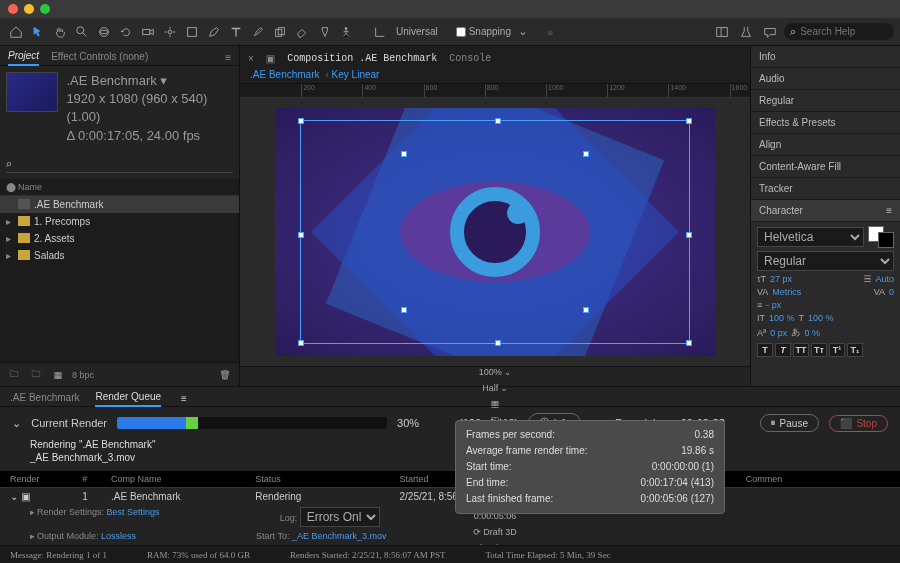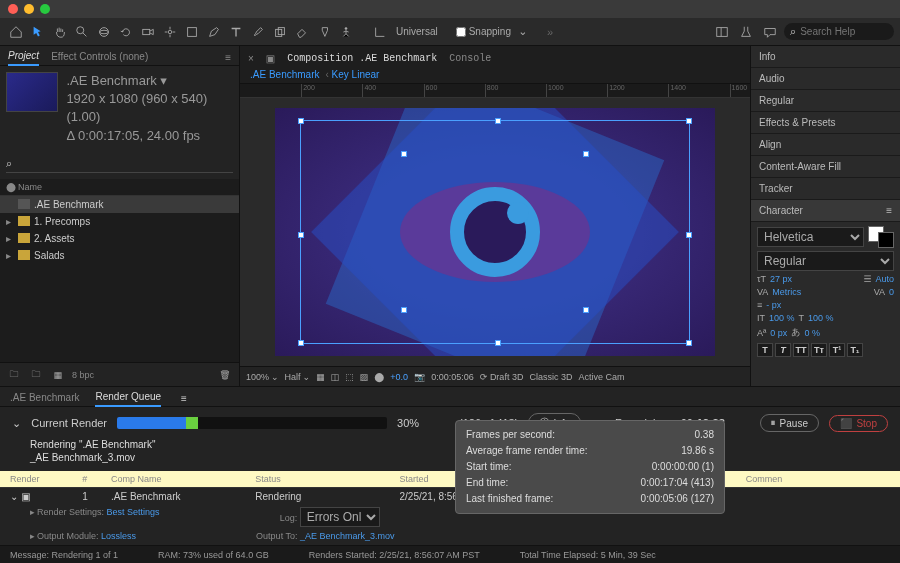--- a/index.html
+++ b/index.html
@@ -52,21 +52,21 @@
 .ruler-tick { position: absolute; top: 0; height: 100%; border-left: 1px solid #444; font-size: 7px; color: #666; padding-left: 1px; }
 .viewport { flex: 1; background: #2a2a2a; display: flex; align-items: center; justify-content: center; position: relative; }
 .canvas { width: 440px; height: 248px; background: radial-gradient(ellipse at center, #3a2a7a 40%, #2a1a5a 100%); position: relative; overflow: hidden; }
 .star1 { position: absolute; width: 260px; height: 260px; left: 90px; top: -6px; background: rgba(40,80,200,0.5); transform: rotate(45deg); }
 .star2 { position: absolute; width: 260px; height: 260px; left: 90px; top: -6px; background: rgba(40,120,220,0.4); transform: rotate(22deg); }
 .eye-outer { position: absolute; width: 190px; height: 100px; left: 125px; top: 74px; background: #5a3a9a; border-radius: 95px / 50px; }
 .eye-inner { position: absolute; width: 90px; height: 90px; left: 175px; top: 79px; background: #2a1a5a; border-radius: 50%; border: 14px solid #3a9bdf; }
 .eye-dot { position: absolute; width: 22px; height: 22px; left: 232px; top: 94px; background: #3a9bdf; border-radius: 50%; }
 .sel-box { position: absolute; left: 25px; top: 12px; width: 390px; height: 224px; border: 1px solid #4aa0ff; }
 .handle { position: absolute; width: 6px; height: 6px; background: #fff; border: 1px solid #4aa0ff; }
-.comp-footer { height: 20px; background: #232323; border-top: 1px solid #111; display: flex; align-items: center; padding: 0 6px; font-size: 9px; color: #aaa; gap: 6px; }
+.comp-footer { height: 20px; background: #232323; border-top: 1px solid #111; display: flex; align-items: center; padding: 0 6px; font-size: 9px; color: #aaa; gap: 6px; flex-direction: column; }
 .comp-footer .sel { display: flex; align-items: center; gap: 2px; }
 .comp-footer .blue { color: #4aa0ff; }
 
 .right-col { width: 150px; background: #2a2a2a; border-left: 1px solid #111; display: flex; flex-direction: column; font-size: 10px; }
 .rp-item { padding: 5px 8px; border-bottom: 1px solid #1a1a1a; cursor: pointer; color: #bbb; display: flex; justify-content: space-between; align-items: center; }
 .rp-item.active { background: #383838; }
 .char-panel { padding: 4px 6px; }
 .char-row { display: flex; gap: 4px; margin-bottom: 3px; align-items: center; }
 .char-select { background: #1a1a1a; border: 1px solid #444; color: #aaa; font-size: 12px; padding: 1px 2px; flex: 1; }
 .char-text { font-size: 9px; color: #aaa; }
@@ -83,28 +83,28 @@
 .render-row { display: flex; align-items: center; padding: 6px 12px; gap: 10px; }
 .rr-label { font-size: 11px; color: #ccc; }
 .progress { width: 270px; height: 12px; background: #111; border-radius: 2px; position: relative; overflow: hidden; }
 .progress-bar { height: 100%; background: linear-gradient(to right,#2a7aea 85%,#6ad040 85%); }
 .pill-btn { display: flex; align-items: center; gap: 4px; padding: 2px 10px; border: 1px solid #666; border-radius: 10px; font-size: 10px; cursor: pointer; }
 .stop-btn { border-color: #c04040; color: #c04040; }
 .info-tooltip { position: absolute; background: #4a4a4a; border: 1px solid #666; border-radius: 4px; padding: 6px 10px; font-size: 10px; color: #ddd; width: 270px; top: 420px; left: 455px; z-index: 100; line-height: 1.6; }
 .info-tooltip .trow { display: flex; justify-content: space-between; }
 .render-detail { padding: 0 30px 6px; font-size: 10px; color: #ddd; }
 .render-detail div { margin-bottom: 2px; }
-.queue-header { display: flex; padding: 3px 10px; font-size: 9px; color: #888; border-bottom: 1px solid #333; background: #fef9c3; }
+.queue-header { display: flex; padding: 3px 10px; font-size: 9px; color: #888; border-bottom: 1px solid #333; background: #000000; }
 .queue-header span { flex: 1; }
 .queue-row { display: flex; padding: 3px 10px; font-size: 10px; align-items: center; }
 .queue-row span { flex: 1; }
 .queue-sub { padding: 2px 30px; font-size: 9px; color: #888; display: flex; gap: 120px; }
 .blue-link { color: #4a9aea; }
 .status-bar { margin-top: auto; height: 18px; background: #1a1a1a; display: flex; align-items: center; padding: 0 10px; font-size: 9px; color: #999; border-top: 1px solid #111; }
-.status-bar > span { margin-right: 40px; }
+.status-bar > span { margin-right: 40px; font-family: Liberation Serif, serif; }
 </style>
 </head>
 <body>
 
 <div class="titlebar">
   <div class="traffic">
     <div class="dot red"></div>
     <div class="dot yellow"></div>
     <div class="dot green"></div>
   </div>
@@ -462,21 +462,21 @@
     <span style="flex:1.4">2/25/21, 8:56:07 AM PST</span>
     <span>-</span>
     <span></span>
   </div>
   <div class="queue-sub">
     <span>▸ <span>Render Settings:</span> <span class="blue-link">Best Settings</span></span>
     <span><span>Log:</span> <select class="char-select" style="width:80px"><option>Errors Only</option></select></span>
   </div>
   <div class="queue-sub">
     <span>▸ <span>Output Module:</span> <span class="blue-link">Lossless</span></span>
-    <span><span>Output To:</span> <span class="blue-link">_AE Benchmark_3.mov</span></span>
+    <span><span>Start To:</span> <span class="blue-link">_AE Benchmark_3.mov</span></span>
   </div>
   <div class="status-bar">
     <span>Message: Rendering 1 of 1</span>
     <span>RAM:  73% used of 64.0 GB</span>
     <span>Renders Started: 2/25/21, 8:56:07 AM PST</span>
     <span>Total Time Elapsed: 5 Min, 39 Sec</span>
   </div>
 </div>
 
 <div class="info-tooltip">

